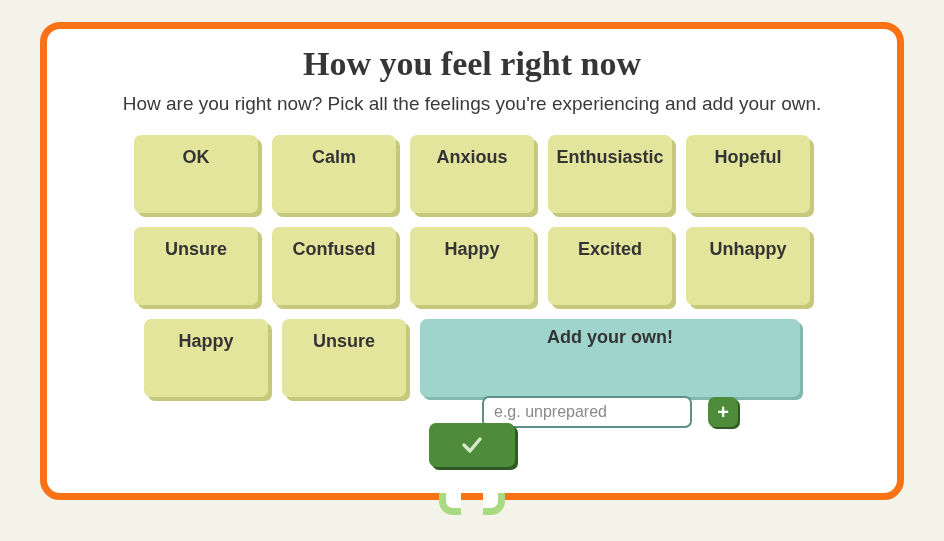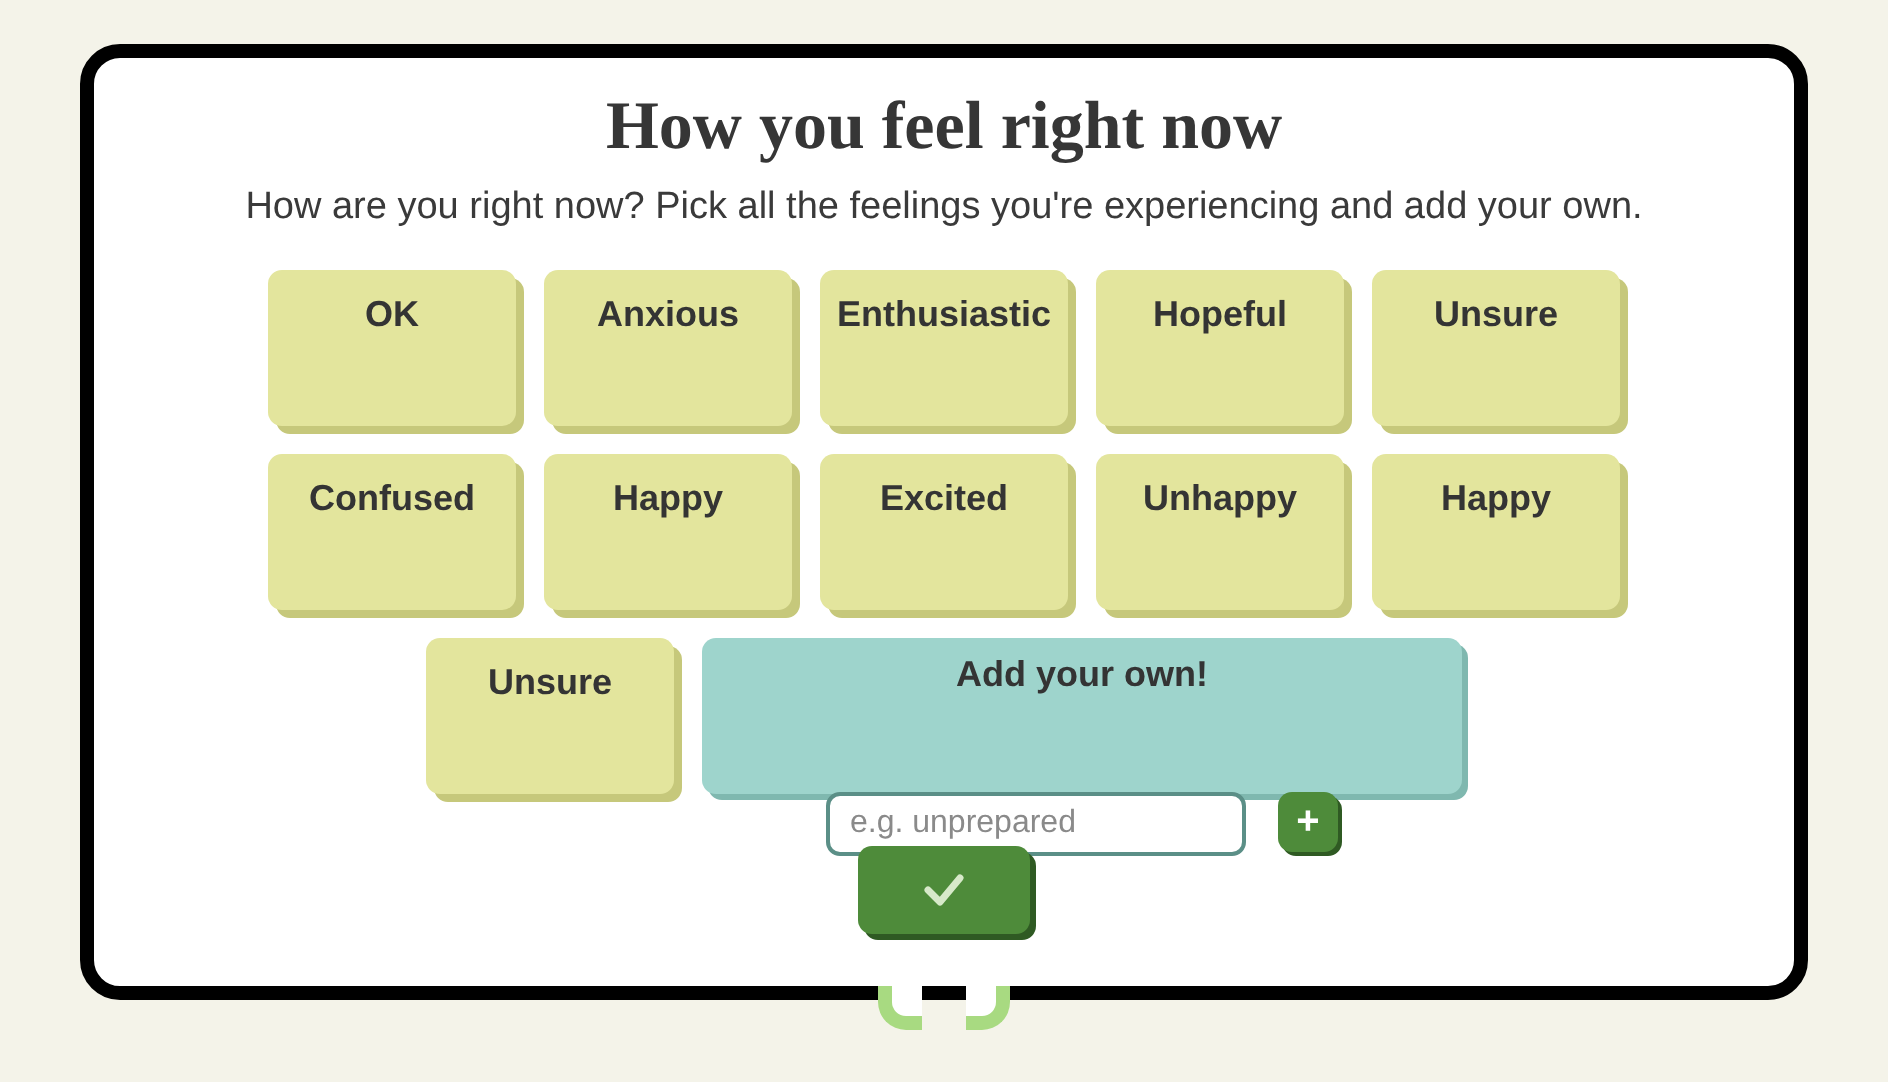--- a/index.html
+++ b/index.html
@@ -6,21 +6,21 @@
   html, body { width: 944px; height: 541px; }
   body {
     background: #f4f3e9;
     font-family: "Segoe UI", "Helvetica Neue", Arial, sans-serif;
     padding: 22px 40px 0 40px;
     color: #333;
     overflow: hidden;
   }
   .panel {
     background: #fff;
-    border: 7px solid #000000;
+    border: 7px solid #f97316;
     border-radius: 20px;
     padding: 16px 40px 26px 40px;
     position: relative;
   }
   .title {
     text-align: center;
     font-size: 34px;
     font-weight: 800;
     color: #363636;
     font-family: Georgia, "Times New Roman", serif;
@@ -67,20 +67,21 @@
   .addown-label {
     font-weight: 700;
     font-size: 18px;
     color: #343434;
     display: block;
     margin-bottom: 12px;
   }
   .addown-row {
     display: flex;
     justify-content: center;
+    align-items: center;
     gap: 16px;
     margin-top: 48px;
   }
   .addown input {
     width: 210px;
     height: 32px;
     border: 2px solid #5b8f87;
     border-radius: 7px;
     padding: 0 10px;
     font-size: 16px;
@@ -148,20 +149,21 @@
 </style>
 </head>
 <body>
 
 <div class="panel">
   <h1 class="title">How you feel right now</h1>
   <p class="subtitle">How are you right now? Pick all the feelings you're experiencing and add your own.</p>
 
   <div class="grid">
     <div class="chip"><span>OK</span></div>
+    <div class="chip"><span>Calm</span></div>
     <div class="chip"><span>Anxious</span></div>
     <div class="chip"><span>Enthusiastic</span></div>
     <div class="chip"><span>Hopeful</span></div>
     <div class="chip"><span>Unsure</span></div>
     <div class="chip"><span>Confused</span></div>
     <div class="chip"><span>Happy</span></div>
     <div class="chip"><span>Excited</span></div>
     <div class="chip"><span>Unhappy</span></div>
     <div class="chip"><span>Happy</span></div>
     <div class="chip"><span>Unsure</span></div>

